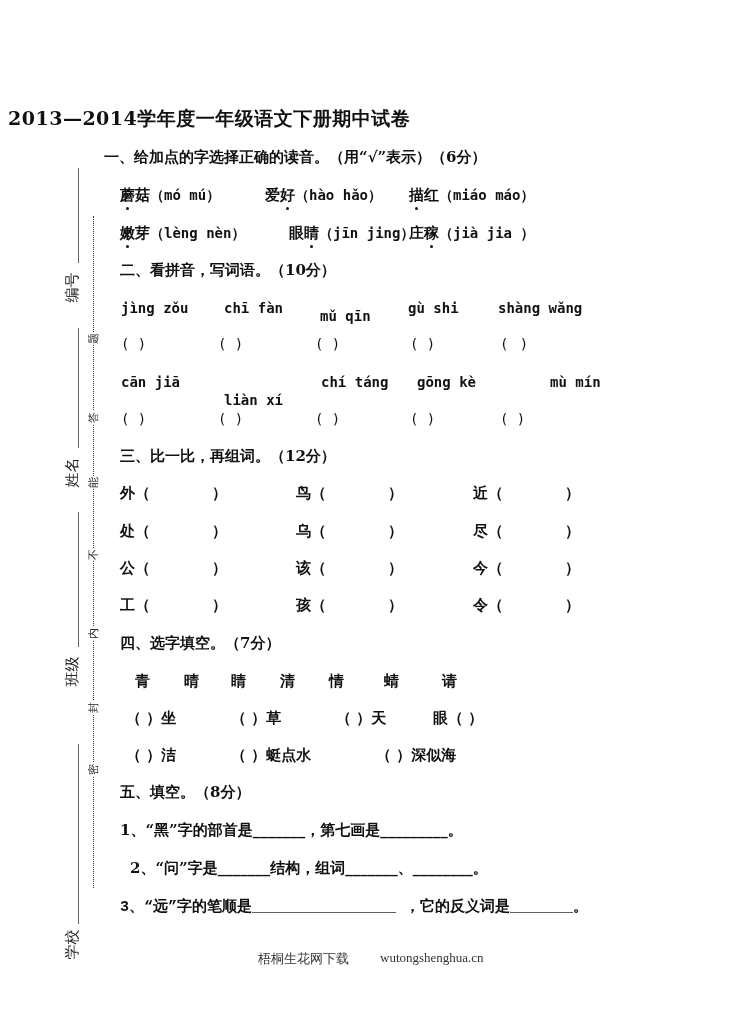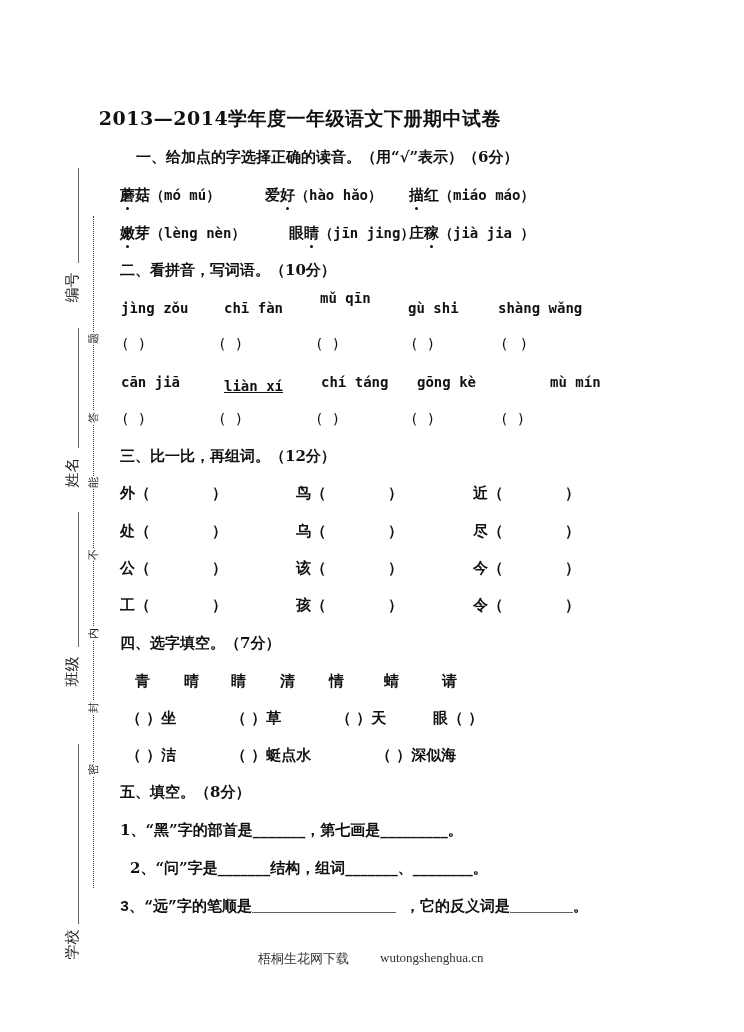--- a/index.html
+++ b/index.html
@@ -1,21 +1,21 @@
 <!DOCTYPE html>
 <html><head>
   <meta charset="utf-8">
   <style>
     html, body { margin: 0; padding: 0; }
     body {
       width: 744px; height: 1032px; background: #ffffff; position: relative; overflow: hidden;
       font-family: "DejaVu Serif", "Liberation Serif", serif; color: #111;
     }
     .abs { position: absolute; white-space: nowrap; }
-    .title { left: 0; width: 600px; top: 106px; text-align: center; font-size: 19px; font-weight: bold; letter-spacing: 0.5px; }
+    .title { left: 8px; width: 600px; top: 106px; font-size: 19px; font-weight: bold; letter-spacing: 0.5px; }
     .sec { font-size: 15px; font-weight: bold; }
     .txt { font-size: 15px; font-weight: bold; }
     .pin { font-family: "DejaVu Sans Mono", "Liberation Mono", monospace; font-size: 14px; font-weight: bold; }
     .dot { position: relative; display: inline-block; }
     .dot::after { content: ""; position: absolute; left: 50%; bottom: -5px; width: 3px; height: 3px; margin-left: -1.5px; background: #111; border-radius: 50%; }
     .footer { font-size: 13px; color: #333; font-family: "Liberation Serif", serif; }
     .paren { font-family: "DejaVu Sans Mono", "Liberation Mono", monospace; font-size: 14px; }
     
     .solid { position: absolute; width: 1px; background: #666; }
     .dotted { position: absolute; left: 93px; top: 216px; height: 672px; border-left: 1.5px dotted #333; }
@@ -40,21 +40,21 @@
   <div class="vseal" style="left:87px; top:410px;">答</div>
   <div class="vseal" style="left:87px; top:475px;">能</div>
   <div class="vseal" style="left:87px; top:547px;">不</div>
   <div class="vseal" style="left:87px; top:626px;">内</div>
   <div class="vseal" style="left:87px; top:700px;">封</div>
   <div class="vseal" style="left:87px; top:762px;">密</div>
 </div>
 
 <div class="abs title">2013—2014学年度一年级语文下册期中试卷</div>
 
-<div class="abs sec" style="left:136px; top:148px;">一、给加点的字选择正确的读音。（用“√”表示）（6分）</div>
+<div class="abs sec" style="left:104px; top:148px;">一、给加点的字选择正确的读音。（用“√”表示）（6分）</div>
 
 <div class="abs txt" style="left:120px; top:186px;">
   <span class="dot">蘑</span><span>菇</span><span class="pin">（mó  mú）</span>
 </div>
 <div class="abs txt" style="left:265px; top:186px;">
   <span>爱</span><span class="dot">好</span><span class="pin">（hào  hǎo）</span>
 </div>
 <div class="abs txt" style="left:409px; top:186px;">
   <span class="dot">描</span><span>红</span><span class="pin">（miáo  máo）</span>
 </div>
@@ -66,32 +66,32 @@
   <span>眼</span><span class="dot">睛</span><span class="pin">（jīn  jing）</span>
 </div>
 <div class="abs txt" style="left:409px; top:224px;">
   <span>庄</span><span class="dot">稼</span><span class="pin">（jià  jia ）</span>
 </div>
 
 <div class="abs sec" style="left:120px; top:261px;">二、看拼音，写词语。（10分）</div>
 
 <div class="abs pin" style="left:121px; top:300px;">jìng  zǒu</div>
 <div class="abs pin" style="left:224px; top:300px;">chī  fàn</div>
-<div class="abs pin" style="left:320px; top:290px;">mǔ  qīn</div>
+<div class="abs pin" style="left:320px; top:308px;">mǔ  qīn</div>
 <div class="abs pin" style="left:408px; top:300px;">gù  shi</div>
 <div class="abs pin" style="left:498px; top:300px;">shàng  wǎng</div>
 
 <div class="abs paren" style="left:121px; top:336px;">(         )</div>
 <div class="abs paren" style="left:218px; top:336px;">(         )</div>
 <div class="abs paren" style="left:315px; top:336px;">(         )</div>
 <div class="abs paren" style="left:410px; top:336px;">(         )</div>
 <div class="abs paren" style="left:500px; top:336px; letter-spacing:1.5px;">(         )</div>
 
 <div class="abs pin" style="left:121px; top:374px;">cān  jiā</div>
-<div class="abs pin" style="left:224px; top:378px;text-decoration:underline;">liàn  xí</div>
+<div class="abs pin" style="left:224px; top:392px;">liàn  xí</div>
 <div class="abs pin" style="left:321px; top:374px;">chí  táng</div>
 <div class="abs pin" style="left:417px; top:374px;">gōng  kè</div>
 <div class="abs pin" style="left:504px; top:374px;padding-left:46px;">mù  mín</div>
 
 <div class="abs paren" style="left:121px; top:411px;">(         )</div>
 <div class="abs paren" style="left:218px; top:411px;">(         )</div>
 <div class="abs paren" style="left:315px; top:411px;">(         )</div>
 <div class="abs paren" style="left:410px; top:411px;">(         )</div>
 <div class="abs paren" style="left:500px; top:411px;">(         )</div>
 

